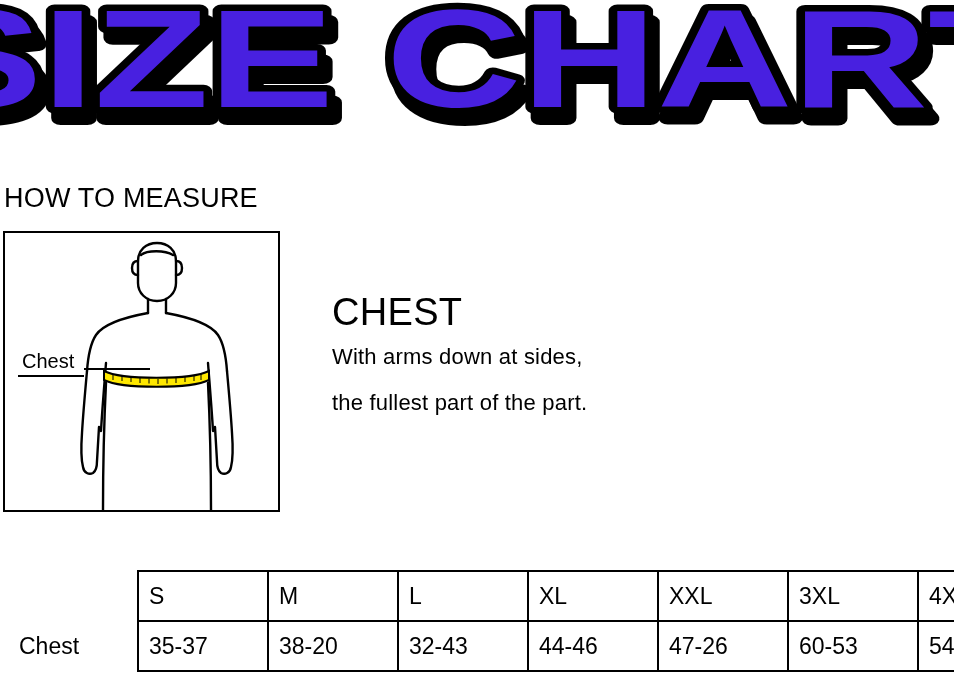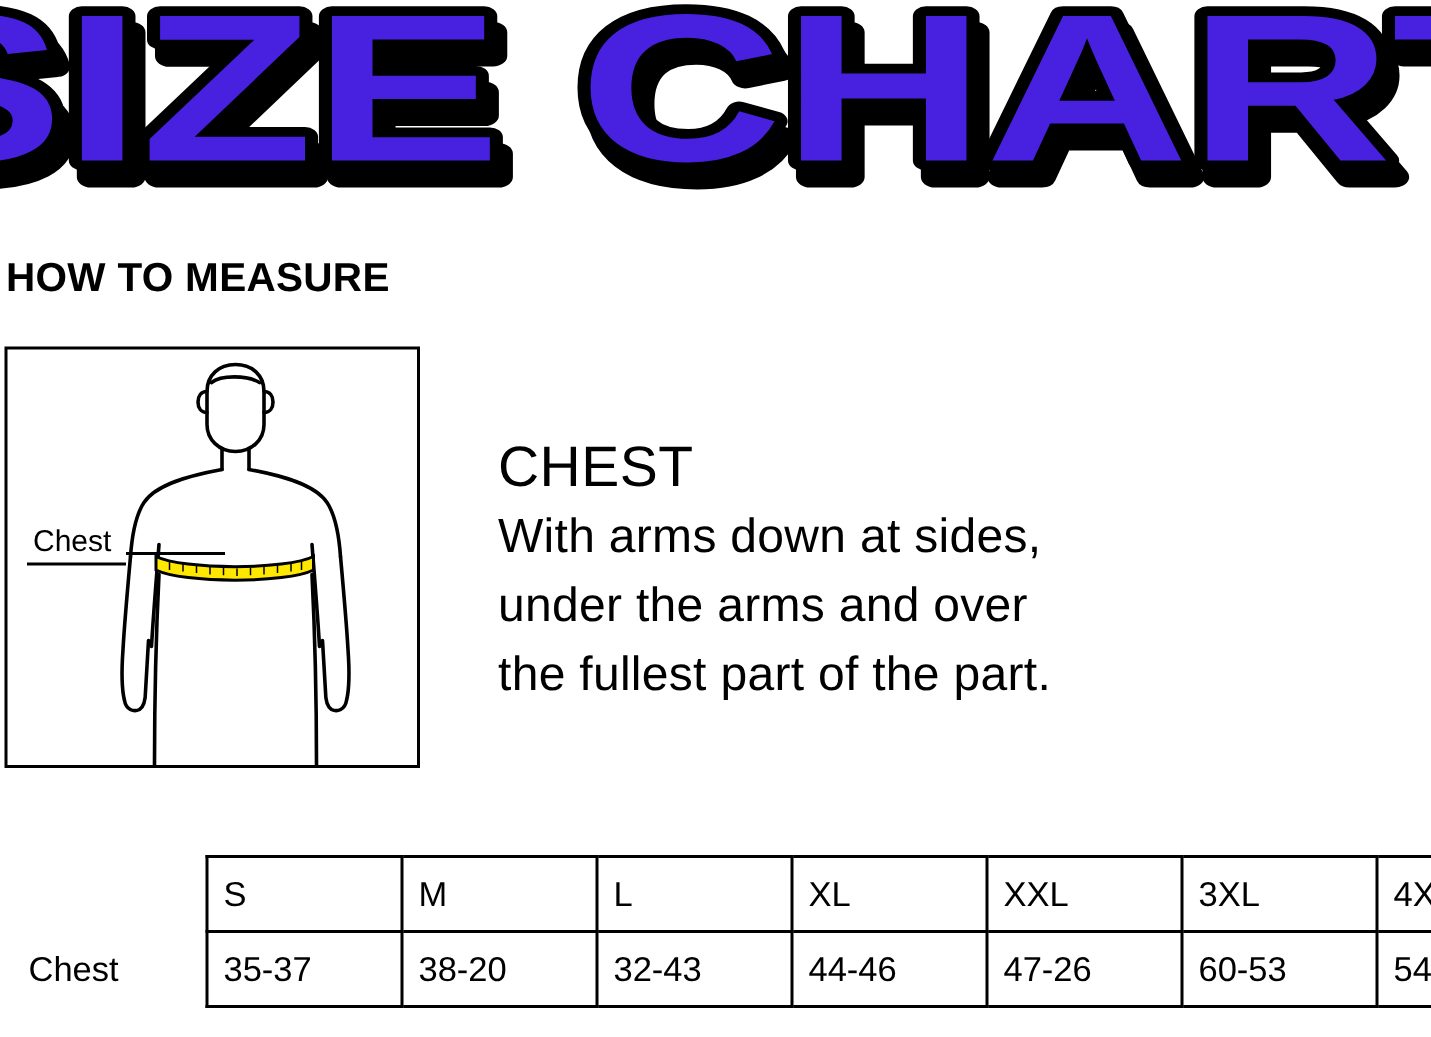--- a/index.html
+++ b/index.html
@@ -25,23 +25,23 @@
     height: 150px;
   }
   .title-svg {
     display: block;
   }
 
   
   .how-to-measure {
     position: absolute;
     left: 4px;
-    top: 170px;
+    top: 183px;
     font-size: 27px;
-    font-weight: bold;
+    font-weight: normal;
     letter-spacing: 0.2px;
     font-family: "Liberation Sans", sans-serif;
   }
 
   
   .figure-box {
     position: absolute;
     left: 3px;
     top: 231px;
     width: 277px;
@@ -85,21 +85,21 @@
     top: 290px;
     width: 610px;
   }
   .desc-title {
     font-size: 38px;
     line-height: 44px;
     font-family: "Liberation Sans", sans-serif;
     letter-spacing: 0.3px;
   }
   .desc-body {
-    font-size: 32px;
+    font-size: 22px;
     line-height: 46px;
     font-family: "Liberation Sans", sans-serif;
     letter-spacing: 0.2px;
   }
   .desc-body div { white-space: nowrap; }
 
   
   .size-table {
     position: absolute;
     left: 3px;
@@ -185,21 +185,20 @@
 </div>
 
 <div class="chest-label">Chest</div>
 <div class="chest-label-underline"></div>
 <div class="chest-leader"></div>
 
 <div class="desc">
   <div class="desc-title">CHEST</div>
   <div class="desc-body">
     <div>With arms down at sides,</div>
-    <div>under the arms and over</div>
     <div>the fullest part of the part.</div>
   </div>
 </div>
 
 <table class="size-table">
   <tbody>
     <tr class="header-row">
       <td class="rowhead"></td>
       <td class="cell">S</td>
       <td class="cell">M</td>

